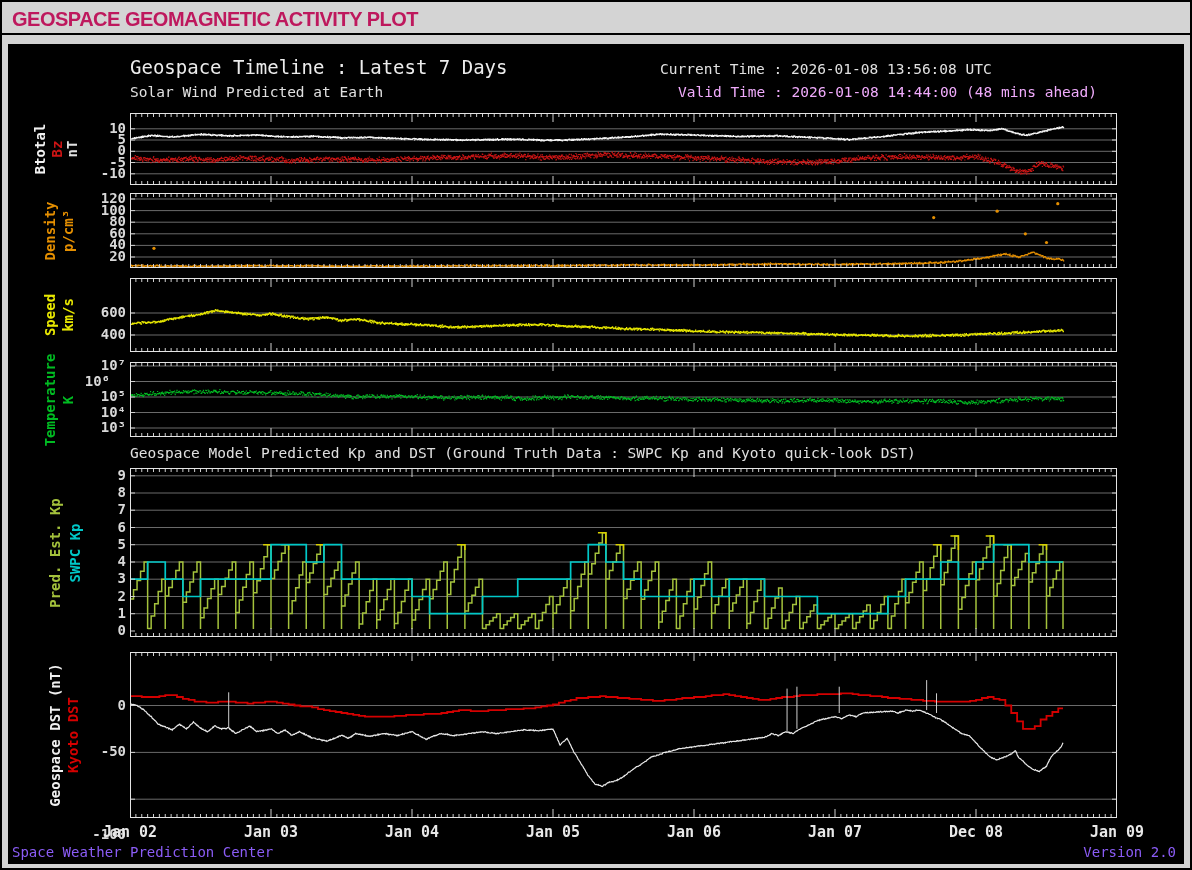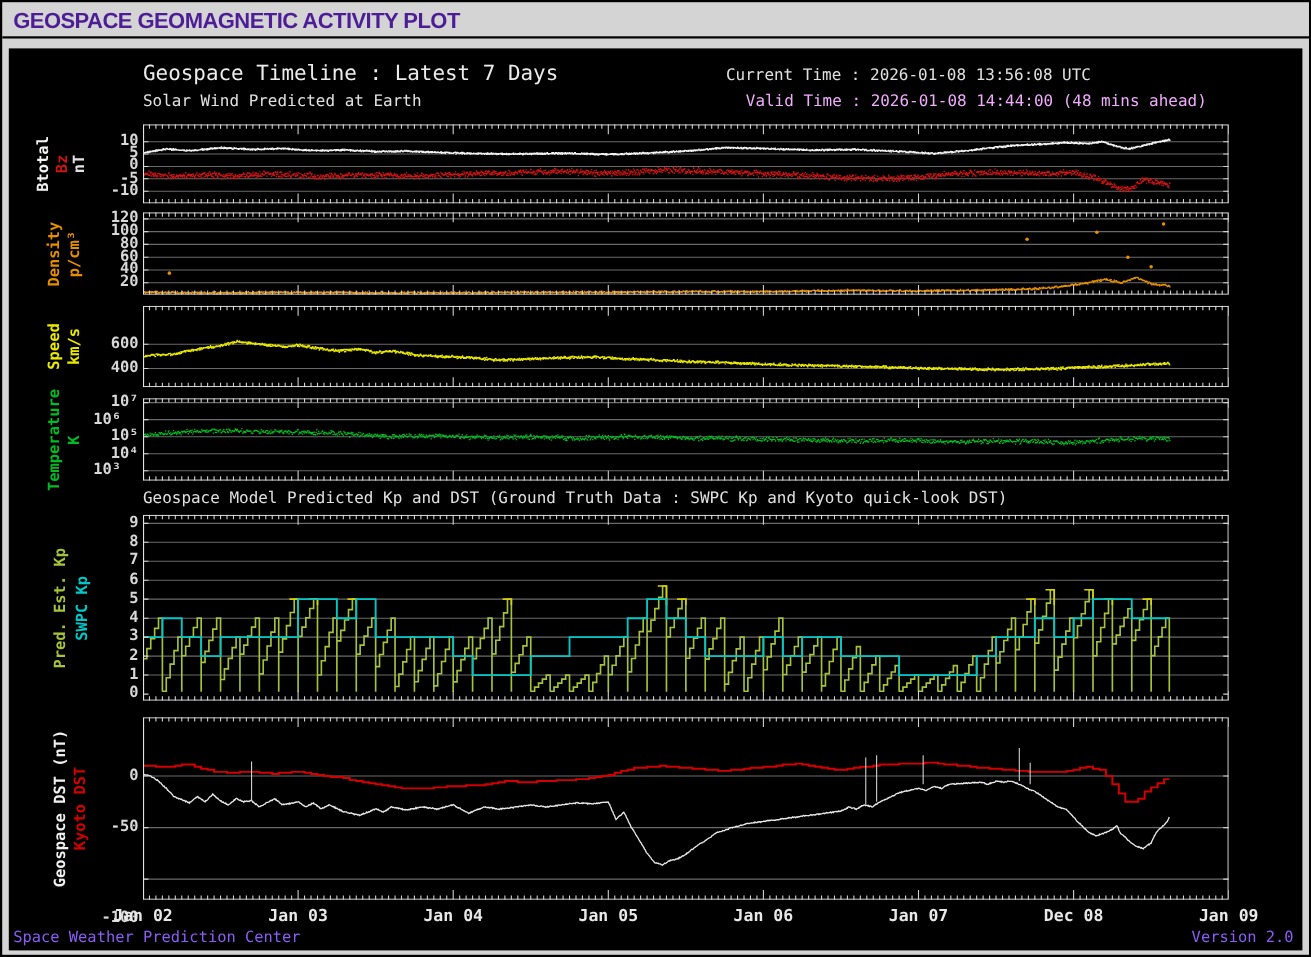--- a/index.html
+++ b/index.html
@@ -23,21 +23,21 @@
   .axlab{position:absolute;white-space:nowrap;font-size:14px;font-weight:bold;
          transform:translate(-50%,-50%) rotate(-90deg);}
   .xlab{position:absolute;top:779px;transform:translateX(-50%);font-size:15px;
         font-weight:bold;color:#e8e8e8;}
   svg.panel{position:absolute;left:122px;}
 </style>
 </head>
 <body>
 
 <div class="page">
-  <div class="header-title" style="color: #4c1d95;">GEOSPACE GEOMAGNETIC ACTIVITY PLOT</div>
+  <div class="header-title" style="color: #be185d;">GEOSPACE GEOMAGNETIC ACTIVITY PLOT</div>
   <div class="header-rule"></div>
 
   <div class="plot" id="plot">
     <div class="t-main">Geospace Timeline : Latest 7 Days</div>
     <div class="t-cur">Current Time : 2026-01-08 13:56:08 UTC</div>
     <div class="t-sub">Solar Wind Predicted at Earth</div>
     <div class="t-val">Valid Time : 2026-01-08 14:44:00 (48 mins ahead)</div>
     <div class="t-sec2">Geospace Model Predicted Kp and DST (Ground Truth Data : SWPC Kp and Kyoto quick-look DST)</div>
     <div class="footer-l">Space Weather Prediction Center</div>
     <div class="footer-r">Version 2.0</div>
@@ -93,21 +93,21 @@
         <rect x="0" y="0" width="987" height="75" fill="#000"></rect>
         <path d="M0,4H987M0,19.5H987M0,35H987M0,50.5H987M0,66H987" stroke="#6a6a6a" stroke-width="1" fill="none"></path>
         <path d="M0,33.3h1.2M0.59,32.9h1.2M1.18,33.3h1.2M1.76,32.7h1.2M2.35,33.9h1.2M2.94,34.3h1.2M3.52,32.6h1.2M4.11,33h1.2M4.7,34.3h1.2M5.29,34.3h1.2M5.88,31.7h1.2M6.46,33.8h1.2M7.05,32.6h1.2M7.64,32.7h1.2M8.22,32.5h1.2M8.81,34.1h1.2M9.4,33.2h1.2M9.99,33.4h1.2M10.57,31.4h1.2M11.16,33.3h1.2M11.75,34h1.2M12.34,32.9h1.2M12.92,34.6h1.2M13.51,33.4h1.2M14.1,31.3h1.2M14.69,31.5h1.2M15.27,32.7h1.2M15.86,31.5h1.2M16.45,31.4h1.2M17.04,32.7h1.2M17.62,32.5h1.2M18.21,33.3h1.2M18.8,32.7h1.2M19.39,32.1h1.2M19.98,29.7h1.2M20.56,32.8h1.2M21.15,32.8h1.2M21.74,32.4h1.2M22.33,30.7h1.2M22.91,29.7h1.2M23.5,31.9h1.2M24.09,33.3h1.2M24.68,31.5h1.2M25.26,33.1h1.2M25.85,32.8h1.2M26.44,31.9h1.2M27.03,29.5h1.2M27.61,31.6h1.2M28.2,32h1.2M28.79,30.8h1.2M29.38,31.5h1.2M29.96,32.8h1.2M30.55,30.7h1.2M31.14,31.7h1.2M31.73,30.2h1.2M32.31,31.4h1.2M32.9,32.1h1.2M33.49,31.1h1.2M34.08,33.4h1.2M34.66,30.1h1.2M35.25,31.6h1.2M35.84,30.2h1.2M36.43,30.5h1.2M37.01,30h1.2M37.6,30.5h1.2M38.19,31.3h1.2M38.78,30.7h1.2M39.36,28.4h1.2M39.95,30.1h1.2M40.54,32.3h1.2M41.13,29.9h1.2M41.71,30.9h1.2M42.3,29.9h1.2M42.89,29.5h1.2M43.48,31h1.2M44.06,29.1h1.2M44.65,32.7h1.2M45.24,30.9h1.2M45.83,30.2h1.2M46.41,28.4h1.2M47,30.3h1.2M47.59,30.7h1.2M48.18,29.7h1.2M48.76,29.4h1.2M49.35,30.6h1.2M49.94,31.1h1.2M50.52,30.3h1.2M51.11,30.4h1.2M51.7,31.1h1.2M52.29,30.8h1.2M52.87,28.7h1.2M53.46,30h1.2M54.05,29.9h1.2M54.64,29.2h1.2M55.22,29.2h1.2M55.81,30.6h1.2M56.4,29.6h1.2M56.99,30.8h1.2M57.57,28.9h1.2M58.16,30.9h1.2M58.75,30.5h1.2M59.34,29.4h1.2M59.92,29.4h1.2M60.51,29.9h1.2M61.1,29.3h1.2M61.69,28.9h1.2M62.27,28.2h1.2M62.86,28.5h1.2M63.45,31.8h1.2M64.04,27.9h1.2M64.62,28.7h1.2M65.21,31.1h1.2M65.8,28.9h1.2M66.39,31.1h1.2M66.97,29.3h1.2M67.56,29.5h1.2M68.15,30.5h1.2M68.74,29h1.2M69.32,28.9h1.2M69.91,28.8h1.2M70.5,31.4h1.2M71.09,31.1h1.2M71.67,29.9h1.2M72.26,29.8h1.2M72.85,28.4h1.2M73.44,30.3h1.2M74.02,30.8h1.2M74.61,31.3h1.2M75.2,28.3h1.2M75.79,28.7h1.2M76.37,30.5h1.2M76.96,31.2h1.2M77.55,28.2h1.2M78.14,29.6h1.2M78.72,29h1.2M79.31,30.8h1.2M79.9,30.9h1.2M80.49,29.6h1.2M81.07,29.6h1.2M81.66,30.4h1.2M82.25,30.3h1.2M82.84,29.2h1.2M83.42,28h1.2M84.01,28.7h1.2M84.6,29.6h1.2M85.19,28.4h1.2M85.77,29.7h1.2M86.36,30.3h1.2M86.95,31h1.2M87.54,30.2h1.2M88.12,29.8h1.2M88.71,29.7h1.2M89.3,27.7h1.2M89.89,31.7h1.2M90.47,31.5h1.2M91.06,29.9h1.2M91.65,31h1.2M92.24,30.5h1.2M92.82,31.3h1.2M93.41,29.7h1.2M94,28.9h1.2M94.59,29.9h1.2M95.17,30.1h1.2M95.76,29.8h1.2M96.35,29.8h1.2M96.94,30.2h1.2M97.52,29.9h1.2M98.11,31.5h1.2M98.7,32.2h1.2M99.29,31.7h1.2M99.87,30h1.2M100.46,29.9h1.2M101.05,29.3h1.2M101.64,29.5h1.2M102.22,29.2h1.2M102.81,29.4h1.2M103.4,29.7h1.2M103.99,30.2h1.2M104.57,30.6h1.2M105.16,32.2h1.2M105.75,30.9h1.2M106.34,31.7h1.2M106.92,28.7h1.2M107.51,30.6h1.2M108.1,30.4h1.2M108.69,29.6h1.2M109.27,31h1.2M109.86,30.8h1.2M110.45,31.1h1.2M111.04,29.9h1.2M111.62,29.5h1.2M112.21,32h1.2M112.8,29.4h1.2M113.39,32.1h1.2M113.97,30.9h1.2M114.56,30.4h1.2M115.15,32.1h1.2M115.74,29h1.2M116.32,31.7h1.2M116.91,30.7h1.2M117.5,31.5h1.2M118.09,30.6h1.2M118.67,30.5h1.2M119.26,28.8h1.2M119.85,28.8h1.2M120.44,29.9h1.2M121.02,29.9h1.2M121.61,30h1.2M122.2,30.5h1.2M122.79,30.1h1.2M123.37,31.2h1.2M123.96,29.6h1.2M124.55,30.5h1.2M125.14,29.8h1.2M125.72,29h1.2M126.31,31.5h1.2M126.9,30.9h1.2M127.49,32.1h1.2M128.07,30.4h1.2M128.66,29.8h1.2M129.25,29.7h1.2M129.84,30.6h1.2M130.42,31.6h1.2M131.01,30.4h1.2M131.6,29.5h1.2M132.19,32.3h1.2M132.77,30h1.2M133.36,30.7h1.2M133.95,30.9h1.2M134.54,31.1h1.2M135.12,32.9h1.2M135.71,31.5h1.2M136.3,31.4h1.2M136.89,31.5h1.2M137.47,31h1.2M138.06,30.3h1.2M138.65,30.2h1.2M139.24,30.4h1.2M139.82,28.9h1.2M140.41,28.5h1.2M141,32.6h1.2M141.59,30.9h1.2M142.17,31.8h1.2M142.76,31.2h1.2M143.35,31.7h1.2M143.94,30.2h1.2M144.52,32.6h1.2M145.11,30.7h1.2M145.7,30h1.2M146.29,31.8h1.2M146.87,30.5h1.2M147.46,30.9h1.2M148.05,31.5h1.2M148.64,30.6h1.2M149.22,29.5h1.2M149.81,31.6h1.2M150.4,30.1h1.2M150.99,31.4h1.2M151.57,31.2h1.2M152.16,32.3h1.2M152.75,31.3h1.2M153.34,32.3h1.2M153.92,31h1.2M154.51,33.1h1.2M155.1,30.8h1.2M155.69,33.1h1.2M156.27,33.2h1.2M156.86,31.2h1.2M157.45,28.7h1.2M158.04,32.6h1.2M158.62,31.9h1.2M159.21,30.1h1.2M159.8,32.5h1.2M160.39,31.7h1.2M160.97,31.8h1.2M161.56,31.8h1.2M162.15,30.1h1.2M162.74,29.8h1.2M163.32,32.4h1.2M163.91,31.2h1.2M164.5,32.6h1.2M165.09,31h1.2M165.67,31.2h1.2M166.26,32h1.2M166.85,32.6h1.2M167.44,32.5h1.2M168.02,32.5h1.2M168.61,31.2h1.2M169.2,31.5h1.2M169.79,32.1h1.2M170.37,29.6h1.2M170.96,31h1.2M171.55,30h1.2M172.14,33.1h1.2M172.72,30.4h1.2M173.31,31.5h1.2M173.9,32.9h1.2M174.49,33.4h1.2M175.07,32.5h1.2M175.66,32.6h1.2M176.25,34.2h1.2M176.84,31.7h1.2M177.42,30.6h1.2M178.01,33.1h1.2M178.6,30.9h1.2M179.19,30.4h1.2M179.77,32h1.2M180.36,32.6h1.2M180.95,32.8h1.2M181.54,34.3h1.2M182.12,30.5h1.2M182.71,31.5h1.2M183.3,31.5h1.2M183.89,32.9h1.2M184.47,33.1h1.2M185.06,31.5h1.2M185.65,32.3h1.2M186.24,31.6h1.2M186.82,31.9h1.2M187.41,35.5h1.2M188,31.7h1.2M188.59,32.4h1.2M189.17,31.2h1.2M189.76,33h1.2M190.35,31.6h1.2M190.94,33.8h1.2M191.52,33.3h1.2M192.11,33h1.2M192.7,33.1h1.2M193.29,32.7h1.2M193.87,32.4h1.2M194.46,33.5h1.2M195.05,33.1h1.2M195.64,31.2h1.2M196.22,35h1.2M196.81,34h1.2M197.4,31.6h1.2M197.99,33.5h1.2M198.57,33.5h1.2M199.16,32.7h1.2M199.75,32.2h1.2M200.34,34.5h1.2M200.92,35h1.2M201.51,33.7h1.2M202.1,33.7h1.2M202.69,33.7h1.2M203.27,32.9h1.2M203.86,34.4h1.2M204.45,34h1.2M205.04,32.3h1.2M205.62,33.9h1.2M206.21,33.9h1.2M206.8,33h1.2M207.39,34.4h1.2M207.97,35.5h1.2M208.56,33.4h1.2M209.15,34.5h1.2M209.74,34.2h1.2M210.32,32.8h1.2M210.91,32.9h1.2M211.5,34.2h1.2M212.09,33.9h1.2M212.67,32.9h1.2M213.26,34.3h1.2M213.85,34.8h1.2M214.44,33.9h1.2M215.02,36.4h1.2M215.61,33.6h1.2M216.2,35.1h1.2M216.79,33.2h1.2M217.37,34.4h1.2M217.96,33.2h1.2M218.55,35.3h1.2M219.14,33.4h1.2M219.72,34.8h1.2M220.31,33.7h1.2M220.9,34.7h1.2M221.49,36.7h1.2M222.07,36.5h1.2M222.66,36.9h1.2M223.25,34.5h1.2M223.84,35.3h1.2M224.42,35.4h1.2M225.01,35.9h1.2M225.6,36.4h1.2M226.19,33.6h1.2M226.77,33.2h1.2M227.36,36.4h1.2M227.95,33.2h1.2M228.54,35.1h1.2M229.12,34h1.2M229.71,35.2h1.2M230.3,34.5h1.2M230.89,34.9h1.2M231.47,35.1h1.2M232.06,36.6h1.2M232.65,33.7h1.2M233.24,35.2h1.2M233.82,34.3h1.2M234.41,36.1h1.2M235,34.3h1.2M235.59,33.1h1.2M236.17,35.5h1.2M236.76,32.9h1.2M237.35,34h1.2M237.94,34.5h1.2M238.52,34.7h1.2M239.11,32.9h1.2M239.7,35.4h1.2M240.29,34.9h1.2M240.87,34.4h1.2M241.46,32.5h1.2M242.05,33.4h1.2M242.64,33.6h1.2M243.22,33.4h1.2M243.81,35h1.2M244.4,34.9h1.2M244.99,36.1h1.2M245.57,36h1.2M246.16,35.9h1.2M246.75,33.2h1.2M247.34,35.4h1.2M247.92,34.7h1.2M248.51,34.6h1.2M249.1,36.1h1.2M249.69,35.3h1.2M250.27,33.3h1.2M250.86,32.8h1.2M251.45,33.8h1.2M252.04,35.1h1.2M252.62,33h1.2M253.21,34.2h1.2M253.8,35h1.2M254.39,33.4h1.2M254.97,34.8h1.2M255.56,35.8h1.2M256.15,35.7h1.2M256.74,33.4h1.2M257.32,34.6h1.2M257.91,35.9h1.2M258.5,34.5h1.2M259.09,34.7h1.2M259.67,33.5h1.2M260.26,33.9h1.2M260.85,34.1h1.2M261.44,36.9h1.2M262.02,34.1h1.2M262.61,34h1.2M263.2,33.6h1.2M263.79,33.9h1.2M264.37,35.7h1.2M264.96,34.8h1.2M265.55,32.8h1.2M266.14,34.7h1.2M266.72,33.3h1.2M267.31,33.8h1.2M267.9,33.3h1.2M268.49,34.5h1.2M269.07,32.6h1.2M269.66,33.7h1.2M270.25,36.1h1.2M270.84,33.3h1.2M271.42,33.5h1.2M272.01,33.7h1.2M272.6,34.6h1.2M273.19,34h1.2M273.77,35.1h1.2M274.36,34.4h1.2M274.95,33.9h1.2M275.54,35.4h1.2M276.12,35.9h1.2M276.71,35.3h1.2M277.3,35h1.2M277.89,33.8h1.2M278.47,34.2h1.2M279.06,34.2h1.2M279.65,35.6h1.2M280.24,34.9h1.2M280.82,33.9h1.2M281.41,33.8h1.2M282,35.7h1.2M282.59,35.1h1.2M283.17,35.6h1.2M283.76,34.3h1.2M284.35,34.1h1.2M284.94,33.7h1.2M285.52,34.6h1.2M286.11,34.4h1.2M286.7,32.7h1.2M287.29,36.2h1.2M287.87,36.7h1.2M288.46,35.5h1.2M289.05,35.1h1.2M289.64,33.2h1.2M290.22,35.6h1.2M290.81,36h1.2M291.4,36.5h1.2M291.99,35.7h1.2M292.57,34.6h1.2M293.16,35.5h1.2M293.75,33.4h1.2M294.34,35.8h1.2M294.92,35.6h1.2M295.51,35h1.2M296.1,37.6h1.2M296.69,35.2h1.2M297.27,37h1.2M297.86,34.4h1.2M298.45,34.4h1.2M299.04,36h1.2M299.63,34.8h1.2M300.21,35.6h1.2M300.8,36.2h1.2M301.39,34.7h1.2M301.98,36.2h1.2M302.56,35.3h1.2M303.15,33.7h1.2M303.74,35.1h1.2M304.33,35.3h1.2M304.91,34.5h1.2M305.5,34.4h1.2M306.09,35.2h1.2M306.68,35.5h1.2M307.26,36.7h1.2M307.85,35.4h1.2M308.44,35.4h1.2M309.03,36.1h1.2M309.61,34.6h1.2M310.2,33.7h1.2M310.79,36.5h1.2M311.38,34.2h1.2M311.96,35.2h1.2M312.55,36.6h1.2M313.14,38.1h1.2M313.73,36h1.2M314.31,36.8h1.2M314.9,35.6h1.2M315.49,34.9h1.2M316.08,35.5h1.2M316.66,36.4h1.2M317.25,36.1h1.2M317.84,36.2h1.2M318.43,34.2h1.2M319.01,36h1.2M319.6,37h1.2M320.19,37h1.2M320.78,36.5h1.2M321.36,34.9h1.2M321.95,34.6h1.2M322.54,35.5h1.2M323.13,35.6h1.2M323.71,34h1.2M324.3,37.8h1.2M324.89,36.1h1.2M325.48,36.3h1.2M326.06,37.1h1.2M326.65,34.9h1.2M327.24,36.3h1.2M327.83,35.6h1.2M328.41,34.5h1.2M329,36.2h1.2M329.59,35.9h1.2M330.18,33.6h1.2M330.76,36.3h1.2M331.35,34h1.2M331.94,36.9h1.2M332.53,35.8h1.2M333.11,35.9h1.2M333.7,34.4h1.2M334.29,35.5h1.2M334.88,35.2h1.2M335.46,36h1.2M336.05,37.2h1.2M336.64,33.4h1.2M337.23,34.3h1.2M337.81,36.4h1.2M338.4,33.6h1.2M338.99,37.6h1.2M339.58,35.1h1.2M340.16,34.7h1.2M340.75,34.4h1.2M341.34,36.1h1.2M341.93,36h1.2M342.51,35h1.2M343.1,34.1h1.2M343.69,35.2h1.2M344.28,35.7h1.2M344.86,36.7h1.2M345.45,34.6h1.2M346.04,35.7h1.2M346.63,35.3h1.2M347.21,33.6h1.2M347.8,36.1h1.2M348.39,33.6h1.2M348.98,35.4h1.2M349.56,36.9h1.2M350.15,35h1.2M350.74,37.4h1.2M351.33,33.9h1.2M351.91,33h1.2M352.5,34.3h1.2M353.09,37.2h1.2M353.68,36.5h1.2M354.26,36.5h1.2M354.85,34.1h1.2M355.44,35.7h1.2M356.03,36.8h1.2M356.61,35.3h1.2M357.2,34.5h1.2M357.79,34.2h1.2M358.38,35.3h1.2M358.96,35.9h1.2M359.55,34.9h1.2M360.14,34.9h1.2M360.73,36h1.2M361.31,36.2h1.2M361.9,34.9h1.2M362.49,36h1.2M363.08,34.8h1.2M363.66,34.3h1.2M364.25,36.9h1.2M364.84,34.2h1.2M365.43,34.9h1.2M366.01,36.2h1.2M366.6,34.6h1.2M367.19,36.1h1.2M367.78,35.7h1.2M368.36,36.1h1.2M368.95,37.1h1.2M369.54,35.6h1.2M370.13,35.7h1.2M370.71,38.1h1.2M371.3,34.3h1.2M371.89,36.1h1.2M372.48,35.7h1.2M373.06,34.9h1.2M373.65,35.1h1.2M374.24,36.6h1.2M374.83,34.1h1.2M375.41,34.6h1.2M376,36.1h1.2M376.59,33.4h1.2M377.18,35.8h1.2M377.76,35.3h1.2M378.35,36.3h1.2M378.94,35.8h1.2M379.53,35.5h1.2M380.11,34.2h1.2M380.7,36.1h1.2M381.29,34.4h1.2M381.88,37.6h1.2M382.46,37h1.2M383.05,36.4h1.2M383.64,38.3h1.2M384.23,37.1h1.2M384.81,38.6h1.2M385.4,35.5h1.2M385.99,36.4h1.2M386.58,35.6h1.2M387.16,35.6h1.2M387.75,34.7h1.2M388.34,35.1h1.2M388.93,35.8h1.2M389.51,37h1.2M390.1,38.1h1.2M390.69,35.9h1.2M391.28,36.7h1.2M391.86,38.1h1.2M392.45,37.4h1.2M393.04,37.4h1.2M393.63,36.9h1.2M394.21,36.3h1.2M394.8,37.1h1.2M395.39,36.8h1.2M395.98,38.4h1.2M396.56,35h1.2M397.15,36.4h1.2M397.74,37.8h1.2M398.33,37.7h1.2M398.91,36.6h1.2M399.5,37h1.2M400.09,37.4h1.2M400.68,37.8h1.2M401.26,36.7h1.2M401.85,36.4h1.2M402.44,34.1h1.2M403.03,37.2h1.2M403.61,38.1h1.2M404.2,35.6h1.2M404.79,33.9h1.2M405.38,34.7h1.2M405.96,37.9h1.2M406.55,36.7h1.2M407.14,35.3h1.2M407.73,35.1h1.2M408.31,37.7h1.2M408.9,34.7h1.2M409.49,36h1.2M410.08,36.4h1.2M410.66,35.8h1.2M411.25,36.9h1.2M411.84,34.9h1.2M412.43,35.6h1.2M413.01,35.4h1.2M413.6,34.7h1.2M414.19,33.4h1.2M414.78,35.1h1.2M415.36,35.4h1.2M415.95,36.7h1.2M416.54,35.5h1.2M417.13,33.8h1.2M417.71,36.5h1.2M418.3,35.5h1.2M418.89,37.5h1.2M419.48,34h1.2M420.06,34.8h1.2M420.65,36.7h1.2M421.24,35.7h1.2M421.83,35.3h1.2M422.41,34.1h1.2M423,36.6h1.2M423.59,38h1.2M424.18,34.8h1.2M424.76,35.2h1.2M425.35,36h1.2M425.94,35.7h1.2M426.53,34.7h1.2M427.11,35.4h1.2M427.7,37.5h1.2M428.29,36.6h1.2M428.88,35.2h1.2M429.46,36.7h1.2M430.05,35.3h1.2M430.64,34.9h1.2M431.23,37.6h1.2M431.81,35.9h1.2M432.4,35.2h1.2M432.99,34.6h1.2M433.58,34.8h1.2M434.16,33.1h1.2M434.75,34.2h1.2M435.34,35.4h1.2M435.93,36.7h1.2M436.51,35.5h1.2M437.1,32.8h1.2M437.69,33.3h1.2M438.28,35h1.2M438.86,35.7h1.2M439.45,34.6h1.2M440.04,36.4h1.2M440.63,34h1.2M441.21,33.7h1.2M441.8,34.5h1.2M442.39,34.2h1.2M442.98,34.6h1.2M443.56,34.6h1.2M444.15,35.5h1.2M444.74,35h1.2M445.33,34.8h1.2M445.91,34.7h1.2M446.5,37.4h1.2M447.09,33.6h1.2M447.68,34.7h1.2M448.26,35.2h1.2M448.85,35.8h1.2M449.44,36.4h1.2M450.03,35.4h1.2M450.61,34.9h1.2M451.2,35.2h1.2M451.79,36.9h1.2M452.38,36.8h1.2M452.96,35.6h1.2M453.55,35.1h1.2M454.14,36.7h1.2M454.73,34.2h1.2M455.31,33.8h1.2M455.9,36.6h1.2M456.49,34.7h1.2M457.08,35.4h1.2M457.66,37h1.2M458.25,36.3h1.2M458.84,35.7h1.2M459.43,34.3h1.2M460.01,34.4h1.2M460.6,34.2h1.2M461.19,35h1.2M461.78,33.9h1.2M462.36,36.1h1.2M462.95,35.8h1.2M463.54,35.1h1.2M464.13,36.1h1.2M464.71,35.5h1.2M465.3,36.6h1.2M465.89,34.3h1.2M466.48,34.3h1.2M467.06,36.4h1.2M467.65,33.6h1.2M468.24,35.8h1.2M468.83,34.9h1.2M469.41,37.2h1.2M470,33.8h1.2M470.59,36.7h1.2M471.18,35.1h1.2M471.76,37.5h1.2M472.35,34.5h1.2M472.94,35.7h1.2M473.53,37.1h1.2M474.11,36.1h1.2M474.7,35.2h1.2M475.29,35.5h1.2M475.88,34.3h1.2M476.46,35.7h1.2M477.05,37.3h1.2M477.64,35.4h1.2M478.23,34.3h1.2M478.81,36.2h1.2M479.4,35.3h1.2M479.99,34.6h1.2M480.58,34.8h1.2M481.16,34.8h1.2M481.75,35.5h1.2M482.34,35.9h1.2M482.93,34.8h1.2M483.51,35.9h1.2M484.1,35.1h1.2M484.69,36.1h1.2M485.28,36.9h1.2M485.86,35.8h1.2M486.45,35.8h1.2M487.04,36.1h1.2M487.63,35.4h1.2M488.21,36.3h1.2M488.8,37.1h1.2M489.39,37.3h1.2M489.98,35.9h1.2M490.56,34.8h1.2M491.15,34.7h1.2M491.74,36h1.2M492.33,37.6h1.2M492.91,36.4h1.2M493.5,35.4h1.2M494.09,36.8h1.2M494.68,35.9h1.2M495.26,36.4h1.2M495.85,37.7h1.2M496.44,36.9h1.2M497.03,36.9h1.2M497.61,35.9h1.2M498.2,36.8h1.2M498.79,37.4h1.2M499.38,36.6h1.2M499.96,38.1h1.2M500.55,37.9h1.2M501.14,36.4h1.2M501.73,36.6h1.2M502.31,35.5h1.2M502.9,35h1.2M503.49,35.6h1.2M504.08,36.7h1.2M504.66,38.7h1.2M505.25,35.4h1.2M505.84,34.2h1.2M506.43,37.9h1.2M507.01,37.5h1.2M507.6,36.9h1.2M508.19,38.3h1.2M508.78,36.2h1.2M509.36,35.9h1.2M509.95,37.1h1.2M510.54,37.4h1.2M511.13,36.8h1.2M511.71,35.1h1.2M512.3,37.2h1.2M512.89,36h1.2M513.48,37.4h1.2M514.06,34.6h1.2M514.65,36.4h1.2M515.24,35h1.2M515.83,35.8h1.2M516.41,34.4h1.2M517,36.5h1.2M517.59,35.5h1.2M518.18,37.1h1.2M518.76,36.7h1.2M519.35,36.9h1.2M519.94,37h1.2M520.53,35.8h1.2M521.11,35.7h1.2M521.7,37h1.2M522.29,36.1h1.2M522.88,34.5h1.2M523.46,36h1.2M524.05,37.2h1.2M524.64,36h1.2M525.23,36.6h1.2M525.81,34.4h1.2M526.4,36.9h1.2M526.99,37.9h1.2M527.58,37.3h1.2M528.16,37.2h1.2M528.75,36.1h1.2M529.34,35.8h1.2M529.93,34.7h1.2M530.51,36.7h1.2M531.1,36.6h1.2M531.69,36.9h1.2M532.28,35.3h1.2M532.86,34.9h1.2M533.45,38.8h1.2M534.04,36.4h1.2M534.63,39.2h1.2M535.21,36.4h1.2M535.8,38.7h1.2M536.39,35.9h1.2M536.98,38h1.2M537.56,38h1.2M538.15,35.6h1.2M538.74,34.3h1.2M539.33,35.5h1.2M539.91,36.3h1.2M540.5,37.8h1.2M541.09,36.8h1.2M541.68,35.1h1.2M542.26,35.5h1.2M542.85,36.7h1.2M543.44,38.3h1.2M544.03,37.9h1.2M544.61,37.8h1.2M545.2,36.8h1.2M545.79,38.5h1.2M546.38,36.2h1.2M546.96,36.2h1.2M547.55,35.7h1.2M548.14,38.6h1.2M548.73,38h1.2M549.31,36.5h1.2M549.9,36.4h1.2M550.49,36.9h1.2M551.08,37.5h1.2M551.66,37.9h1.2M552.25,36.1h1.2M552.84,35.9h1.2M553.43,35.7h1.2M554.01,37.6h1.2M554.6,35.9h1.2M555.19,36.2h1.2M555.78,37.2h1.2M556.36,37.9h1.2M556.95,36h1.2M557.54,39.1h1.2M558.13,37.6h1.2M558.71,38.3h1.2M559.3,38.3h1.2M559.89,38.3h1.2M560.48,36.5h1.2M561.06,38.5h1.2M561.65,39h1.2M562.24,36.7h1.2M562.83,38.8h1.2M563.41,36h1.2M564,37.6h1.2M564.59,38.2h1.2M565.18,36.8h1.2M565.76,37.4h1.2M566.35,35.7h1.2M566.94,39.3h1.2M567.53,38.5h1.2M568.11,36.2h1.2M568.7,35.4h1.2M569.29,37.1h1.2M569.88,37.5h1.2M570.46,37.7h1.2M571.05,38.9h1.2M571.64,37.6h1.2M572.23,35.9h1.2M572.81,37.4h1.2M573.4,37.7h1.2M573.99,37.9h1.2M574.58,39.1h1.2M575.16,35.8h1.2M575.75,35.9h1.2M576.34,37.4h1.2M576.93,37.6h1.2M577.51,39.1h1.2M578.1,37.6h1.2M578.69,37.2h1.2M579.28,38.4h1.2M579.86,37.2h1.2M580.45,39.4h1.2M581.04,38.4h1.2M581.63,37.4h1.2M582.21,36.9h1.2M582.8,36.5h1.2M583.39,36.7h1.2M583.98,38.8h1.2M584.56,35.7h1.2M585.15,37.3h1.2M585.74,37.4h1.2M586.33,37.7h1.2M586.91,36.3h1.2M587.5,38.7h1.2M588.09,37.5h1.2M588.68,38.1h1.2M589.26,37.6h1.2M589.85,38.2h1.2M590.44,38.9h1.2M591.03,36.2h1.2M591.61,39.2h1.2M592.2,39.1h1.2M592.79,36h1.2M593.38,36.3h1.2M593.96,38.2h1.2M594.55,39.8h1.2M595.14,37.6h1.2M595.73,39.9h1.2M596.31,37h1.2M596.9,36.7h1.2M597.49,36.8h1.2M598.08,38.8h1.2M598.66,38.2h1.2M599.25,37.6h1.2M599.84,36.4h1.2M600.43,38.9h1.2M601.01,37h1.2M601.6,37h1.2M602.19,37.5h1.2M602.78,38.1h1.2M603.36,38.2h1.2M603.95,37.8h1.2M604.54,36.7h1.2M605.13,38.1h1.2M605.71,38.7h1.2M606.3,37.2h1.2M606.89,39.3h1.2M607.48,38.1h1.2M608.06,39.6h1.2M608.65,36.8h1.2M609.24,38.6h1.2M609.83,37h1.2M610.41,37.4h1.2M611,39.3h1.2M611.59,40h1.2M612.18,38.3h1.2M612.76,39.5h1.2M613.35,37.8h1.2M613.94,38.6h1.2M614.53,40h1.2M615.11,40h1.2M615.7,37.4h1.2M616.29,38.9h1.2M616.88,37.1h1.2M617.46,38.7h1.2M618.05,37.1h1.2M618.64,37.8h1.2M619.23,38.7h1.2M619.81,36.2h1.2M620.4,38.9h1.2M620.99,37.5h1.2M621.58,39.7h1.2M622.16,37.1h1.2M622.75,38.3h1.2M623.34,39.6h1.2M623.93,38.4h1.2M624.51,38.6h1.2M625.1,38.9h1.2M625.69,39.9h1.2M626.28,37.7h1.2M626.86,36.4h1.2M627.45,39h1.2M628.04,39.4h1.2M628.63,37.2h1.2M629.21,38.1h1.2M629.8,38.6h1.2M630.39,39.7h1.2M630.98,37.9h1.2M631.56,40.6h1.2M632.15,39.5h1.2M632.74,38.4h1.2M633.33,39.8h1.2M633.91,38.6h1.2M634.5,37.8h1.2M635.09,38.9h1.2M635.68,39.6h1.2M636.26,37.6h1.2M636.85,37.4h1.2M637.44,38.3h1.2M638.03,39.3h1.2M638.61,38.8h1.2M639.2,40.6h1.2M639.79,40.4h1.2M640.38,37h1.2M640.96,39.6h1.2M641.55,38.7h1.2M642.14,36.6h1.2M642.73,38.5h1.2M643.31,37.7h1.2M643.9,39.9h1.2M644.49,37.8h1.2M645.08,38.2h1.2M645.66,38h1.2M646.25,39.7h1.2M646.84,40.1h1.2M647.43,37h1.2M648.01,40.6h1.2M648.6,38.7h1.2M649.19,39.1h1.2M649.78,39.3h1.2M650.36,38.4h1.2M650.95,37.6h1.2M651.54,41.1h1.2M652.13,39.7h1.2M652.71,37.7h1.2M653.3,37.2h1.2M653.89,41h1.2M654.48,40h1.2M655.06,37.2h1.2M655.65,39.2h1.2M656.24,39.6h1.2M656.83,38.6h1.2M657.41,39.3h1.2M658,38.9h1.2M658.59,40.1h1.2M659.18,39.7h1.2M659.76,37.5h1.2M660.35,37.2h1.2M660.94,37.6h1.2M661.53,39.2h1.2M662.11,38.9h1.2M662.7,37.1h1.2M663.29,40.3h1.2M663.88,36.7h1.2M664.46,39.1h1.2M665.05,39.7h1.2M665.64,40.1h1.2M666.23,37.6h1.2M666.81,37.4h1.2M667.4,39.3h1.2M667.99,37.9h1.2M668.58,39.7h1.2M669.16,38.8h1.2M669.75,38.6h1.2M670.34,38.8h1.2M670.93,38.7h1.2M671.51,38.1h1.2M672.1,38.6h1.2M672.69,40.4h1.2M673.28,36.4h1.2M673.86,38.6h1.2M674.45,39.1h1.2M675.04,39.6h1.2M675.63,38.8h1.2M676.21,39.1h1.2M676.8,37.3h1.2M677.39,37.5h1.2M677.98,38.6h1.2M678.56,37.9h1.2M679.15,36.5h1.2M679.74,36h1.2M680.33,38.2h1.2M680.91,38.8h1.2M681.5,37.4h1.2M682.09,38.4h1.2M682.68,37.6h1.2M683.26,39.6h1.2M683.85,37.3h1.2M684.44,38.8h1.2M685.03,39.7h1.2M685.61,39.1h1.2M686.2,40.2h1.2M686.79,38.4h1.2M687.38,36.4h1.2M687.96,39.4h1.2M688.55,38.4h1.2M689.14,39.1h1.2M689.73,38h1.2M690.31,37.7h1.2M690.9,39.2h1.2M691.49,36.8h1.2M692.08,39.3h1.2M692.66,37.1h1.2M693.25,38.7h1.2M693.84,38.4h1.2M694.43,38.7h1.2M695.01,39.1h1.2M695.6,39h1.2M696.19,38.1h1.2M696.78,39.4h1.2M697.36,36.5h1.2M697.95,38.4h1.2M698.54,40.1h1.2M699.13,37.3h1.2M699.71,38.7h1.2M700.3,39h1.2M700.89,38.2h1.2M701.48,39.1h1.2M702.06,38.2h1.2M702.65,39.8h1.2M703.24,36.9h1.2M703.83,37.8h1.2M704.41,36.7h1.2M705,37.1h1.2M705.59,38.9h1.2M706.18,38.4h1.2M706.76,36.7h1.2M707.35,39.8h1.2M707.94,38.1h1.2M708.53,40.4h1.2M709.11,38.4h1.2M709.7,38.1h1.2M710.29,39.6h1.2M710.88,39.8h1.2M711.46,37.4h1.2M712.05,38.2h1.2M712.64,40.1h1.2M713.23,38.8h1.2M713.81,38.6h1.2M714.4,40h1.2M714.99,37.9h1.2M715.58,40.9h1.2M716.16,40.7h1.2M716.75,37.8h1.2M717.34,40.5h1.2M717.93,39.3h1.2M718.51,37.8h1.2M719.1,40.5h1.2M719.69,38.1h1.2M720.28,40h1.2M720.86,39.3h1.2M721.45,39.4h1.2M722.04,38.3h1.2M722.63,39.7h1.2M723.21,39.9h1.2M723.8,39.3h1.2M724.39,37.8h1.2M724.98,39.2h1.2M725.56,40.3h1.2M726.15,40h1.2M726.74,39.2h1.2M727.33,40.3h1.2M727.91,39.2h1.2M728.5,41.6h1.2M729.09,39.2h1.2M729.68,39.1h1.2M730.26,38.8h1.2M730.85,40.3h1.2M731.44,40.6h1.2M732.03,39.1h1.2M732.61,39.7h1.2M733.2,39.5h1.2M733.79,38.6h1.2M734.38,39.5h1.2M734.96,39.3h1.2M735.55,40.3h1.2M736.14,39h1.2M736.73,39.5h1.2M737.31,38.5h1.2M737.9,38.6h1.2M738.49,39.9h1.2M739.08,39.5h1.2M739.66,40.2h1.2M740.25,39.5h1.2M740.84,39.6h1.2M741.43,41.1h1.2M742.01,40.7h1.2M742.6,38.4h1.2M743.19,39.9h1.2M743.78,38.2h1.2M744.36,39.8h1.2M744.95,39.9h1.2M745.54,39.6h1.2M746.13,39.1h1.2M746.71,40.6h1.2M747.3,41.7h1.2M747.89,40.7h1.2M748.48,39.7h1.2M749.06,38.9h1.2M749.65,40.9h1.2M750.24,39.6h1.2M750.83,38.2h1.2M751.41,40.1h1.2M752,39.9h1.2M752.59,39.9h1.2M753.18,38.2h1.2M753.76,38.4h1.2M754.35,37.2h1.2M754.94,38.6h1.2M755.53,39.8h1.2M756.11,39.3h1.2M756.7,39.5h1.2M757.29,39.2h1.2M757.88,38.8h1.2M758.46,39.9h1.2M759.05,37.3h1.2M759.64,39.3h1.2M760.23,39.3h1.2M760.81,38.7h1.2M761.4,41.4h1.2M761.99,38.9h1.2M762.58,40.1h1.2M763.16,40.5h1.2M763.75,37.8h1.2M764.34,38.6h1.2M764.93,37.6h1.2M765.51,37.4h1.2M766.1,38.4h1.2M766.69,41.2h1.2M767.28,39.2h1.2M767.86,41.2h1.2M768.45,39.1h1.2M769.04,40.2h1.2M769.63,38h1.2M770.21,38.5h1.2M770.8,39.5h1.2M771.39,39.9h1.2M771.98,40.2h1.2M772.56,36.8h1.2M773.15,38.5h1.2M773.74,39.7h1.2M774.33,39.6h1.2M774.91,39h1.2M775.5,38.7h1.2M776.09,39.2h1.2M776.68,38.7h1.2M777.26,37.2h1.2M777.85,40.5h1.2M778.44,41h1.2M779.03,39.5h1.2M779.61,38h1.2M780.2,38.7h1.2M780.79,41h1.2M781.38,40.7h1.2M781.96,38.6h1.2M782.55,38.7h1.2M783.14,39.9h1.2M783.73,38.4h1.2M784.31,39.4h1.2M784.9,38.1h1.2M785.49,39.3h1.2M786.08,38.8h1.2M786.66,39.6h1.2M787.25,37.6h1.2M787.84,38.2h1.2M788.43,38.8h1.2M789.01,39.5h1.2M789.6,39.8h1.2M790.19,40h1.2M790.78,39.3h1.2M791.36,39.3h1.2M791.95,39.4h1.2M792.54,41.7h1.2M793.13,39.6h1.2M793.71,37.4h1.2M794.3,38.2h1.2M794.89,39.2h1.2M795.48,38.6h1.2M796.06,37.3h1.2M796.65,41.7h1.2M797.24,41.2h1.2M797.82,39.6h1.2M798.41,38.5h1.2M799,37.7h1.2M799.59,37.5h1.2M800.17,39.5h1.2M800.76,39.3h1.2M801.35,38.2h1.2M801.94,37.4h1.2M802.52,39.6h1.2M803.11,38.6h1.2M803.7,40.3h1.2M804.29,39.6h1.2M804.87,40.7h1.2M805.46,39.2h1.2M806.05,39.8h1.2M806.64,38.3h1.2M807.22,38.5h1.2M807.81,37.6h1.2M808.4,40.1h1.2M808.99,39.4h1.2M809.57,37.6h1.2M810.16,37.8h1.2M810.75,40.5h1.2M811.34,38.2h1.2M811.92,40.5h1.2M812.51,39.6h1.2M813.1,37.4h1.2M813.69,38.5h1.2M814.27,40.7h1.2M814.86,40.1h1.2M815.45,39.4h1.2M816.04,39.4h1.2M816.62,40.7h1.2M817.21,40.5h1.2M817.8,38.3h1.2M818.39,41.3h1.2M818.97,39h1.2M819.56,37.9h1.2M820.15,40.4h1.2M820.74,39.2h1.2M821.32,40.2h1.2M821.91,41.1h1.2M822.5,37.5h1.2M823.09,39.6h1.2M823.67,40.1h1.2M824.26,38.6h1.2M824.85,39.7h1.2M825.44,41h1.2M826.02,41.8h1.2M826.61,42.1h1.2M827.2,38.9h1.2M827.79,41.6h1.2M828.37,38.8h1.2M828.96,39.2h1.2M829.55,39.2h1.2M830.14,38.5h1.2M830.72,39.7h1.2M831.31,39.7h1.2M831.9,40.4h1.2M832.49,41.1h1.2M833.07,41.2h1.2M833.66,40h1.2M834.25,41.7h1.2M834.84,39.8h1.2M835.42,40.7h1.2M836.01,41.1h1.2M836.6,42.3h1.2M837.19,41.1h1.2M837.77,41.1h1.2M838.36,39.6h1.2M838.95,40.5h1.2M839.54,41.8h1.2M840.12,40.9h1.2M840.71,38.8h1.2M841.3,39.7h1.2M841.89,41.3h1.2M842.47,39.1h1.2M843.06,40.4h1.2M843.65,40.9h1.2M844.24,40.5h1.2M844.82,42h1.2M845.41,40.1h1.2M846,40.9h1.2M846.59,38.2h1.2M847.17,42.5h1.2M847.76,41.1h1.2M848.35,39h1.2M848.94,39.1h1.2M849.52,40.6h1.2M850.11,40.2h1.2M850.7,38.7h1.2M851.29,40.9h1.2M851.87,39.6h1.2M852.46,39.4h1.2M853.05,38.9h1.2M853.64,41.6h1.2M854.22,40h1.2M854.81,39.8h1.2M855.4,41h1.2M855.99,41h1.2M856.57,39.8h1.2M857.16,38.6h1.2M857.75,39.1h1.2M858.34,38.8h1.2M858.92,39.4h1.2M859.51,39.3h1.2M860.1,40.7h1.2M860.69,38.4h1.2M861.27,39.4h1.2M861.86,38.9h1.2M862.45,38.3h1.2M863.04,38.1h1.2M863.62,39.2h1.2M864.21,38.8h1.2M864.8,40h1.2M865.39,38.6h1.2M865.97,37.5h1.2M866.56,40.6h1.2M867.15,40.8h1.2M867.74,37.2h1.2M868.32,36.6h1.2M868.91,36.4h1.2M869.5,40.7h1.2M870.09,40.8h1.2M870.67,39.1h1.2M871.26,39.6h1.2M871.85,38.3h1.2M872.44,40.4h1.2M873.02,38.8h1.2M873.61,38.8h1.2M874.2,38.7h1.2M874.79,37.6h1.2M875.37,37.2h1.2M875.96,37.7h1.2M876.55,37.3h1.2M877.14,38h1.2M877.72,39.9h1.2M878.31,38.1h1.2M878.9,38.3h1.2M879.49,36.6h1.2M880.07,36.7h1.2M880.66,38.2h1.2M881.25,37.3h1.2M881.84,37.9h1.2M882.42,39h1.2M883.01,38h1.2M883.6,38h1.2M884.19,36.9h1.2M884.77,38.8h1.2M885.36,37.7h1.2M885.95,37.3h1.2M886.54,39.7h1.2M887.12,38.9h1.2M887.71,36.2h1.2M888.3,34.9h1.2M888.89,37.5h1.2M889.47,36.3h1.2M890.06,37.7h1.2M890.65,38.1h1.2M891.24,38.1h1.2M891.82,37.7h1.2M892.41,37.9h1.2M893,37.4h1.2M893.59,37.7h1.2M894.17,37.5h1.2M894.76,36.5h1.2M895.35,35.4h1.2M895.94,38.2h1.2M896.52,37.3h1.2M897.11,37.2h1.2M897.7,39.3h1.2M898.29,37.2h1.2M898.87,37.5h1.2M899.46,37.5h1.2M900.05,35.2h1.2M900.64,35.5h1.2M901.22,38.7h1.2M901.81,36.6h1.2M902.4,36.1h1.2M902.99,36.5h1.2M903.57,37.2h1.2M904.16,36.7h1.2M904.75,36.4h1.2M905.34,34.8h1.2M905.92,37h1.2M906.51,36.2h1.2M907.1,36.2h1.2M907.69,37.6h1.2M908.27,35.7h1.2M908.86,36h1.2M909.45,36h1.2M910.04,36.2h1.2M910.62,37h1.2M911.21,36.7h1.2M911.8,38.9h1.2M912.39,38.1h1.2M912.97,37.8h1.2M913.56,37.7h1.2M914.15,37.1h1.2M914.74,36.4h1.2M915.32,35.6h1.2M915.91,37.3h1.2M916.5,36h1.2M917.09,35h1.2M917.67,37h1.2M918.26,35.2h1.2M918.85,39h1.2M919.44,36.9h1.2M920.02,37.6h1.2M920.61,35.9h1.2M921.2,35.2h1.2M921.79,35.6h1.2M922.37,36.1h1.2M922.96,36.4h1.2M923.55,37.7h1.2M924.14,36.1h1.2M924.72,35.7h1.2M925.31,37.6h1.2M925.9,37.3h1.2M926.49,36.2h1.2M927.07,37.6h1.2M927.66,35.5h1.2M928.25,36.5h1.2M928.84,37.7h1.2M929.42,36.1h1.2M930.01,38.9h1.2M930.6,35.8h1.2M931.19,38.8h1.2M931.77,35.7h1.2M932.36,36.9h1.2M932.95,38.6h1.2" stroke="#00bb22" stroke-width="1.2" fill="none"></path>
         <path d="M0,0v9M0,75v-9M5.88,0v4M5.88,75v-4M11.75,0v4M11.75,75v-4M17.63,0v4M17.63,75v-4M23.5,0v4M23.5,75v-4M29.38,0v4M29.38,75v-4M35.25,0v4M35.25,75v-4M41.13,0v4M41.13,75v-4M47,0v4M47,75v-4M52.88,0v4M52.88,75v-4M58.75,0v4M58.75,75v-4M64.63,0v4M64.63,75v-4M70.5,0v4M70.5,75v-4M76.38,0v4M76.38,75v-4M82.25,0v4M82.25,75v-4M88.13,0v4M88.13,75v-4M94,0v4M94,75v-4M99.88,0v4M99.88,75v-4M105.75,0v4M105.75,75v-4M111.63,0v4M111.63,75v-4M117.5,0v4M117.5,75v-4M123.38,0v4M123.38,75v-4M129.25,0v4M129.25,75v-4M135.13,0v4M135.13,75v-4M141,0v9M141,75v-9M146.88,0v4M146.88,75v-4M152.75,0v4M152.75,75v-4M158.63,0v4M158.63,75v-4M164.5,0v4M164.5,75v-4M170.38,0v4M170.38,75v-4M176.25,0v4M176.25,75v-4M182.13,0v4M182.13,75v-4M188,0v4M188,75v-4M193.88,0v4M193.88,75v-4M199.75,0v4M199.75,75v-4M205.63,0v4M205.63,75v-4M211.5,0v4M211.5,75v-4M217.38,0v4M217.38,75v-4M223.25,0v4M223.25,75v-4M229.13,0v4M229.13,75v-4M235,0v4M235,75v-4M240.88,0v4M240.88,75v-4M246.75,0v4M246.75,75v-4M252.63,0v4M252.63,75v-4M258.5,0v4M258.5,75v-4M264.38,0v4M264.38,75v-4M270.25,0v4M270.25,75v-4M276.13,0v4M276.13,75v-4M282,0v9M282,75v-9M287.88,0v4M287.88,75v-4M293.75,0v4M293.75,75v-4M299.63,0v4M299.63,75v-4M305.5,0v4M305.5,75v-4M311.38,0v4M311.38,75v-4M317.25,0v4M317.25,75v-4M323.13,0v4M323.13,75v-4M329,0v4M329,75v-4M334.88,0v4M334.88,75v-4M340.75,0v4M340.75,75v-4M346.63,0v4M346.63,75v-4M352.5,0v4M352.5,75v-4M358.38,0v4M358.38,75v-4M364.25,0v4M364.25,75v-4M370.13,0v4M370.13,75v-4M376,0v4M376,75v-4M381.88,0v4M381.88,75v-4M387.75,0v4M387.75,75v-4M393.63,0v4M393.63,75v-4M399.5,0v4M399.5,75v-4M405.38,0v4M405.38,75v-4M411.25,0v4M411.25,75v-4M417.13,0v4M417.13,75v-4M423,0v9M423,75v-9M428.88,0v4M428.88,75v-4M434.75,0v4M434.75,75v-4M440.63,0v4M440.63,75v-4M446.5,0v4M446.5,75v-4M452.38,0v4M452.38,75v-4M458.25,0v4M458.25,75v-4M464.13,0v4M464.13,75v-4M470,0v4M470,75v-4M475.88,0v4M475.88,75v-4M481.75,0v4M481.75,75v-4M487.63,0v4M487.63,75v-4M493.5,0v4M493.5,75v-4M499.38,0v4M499.38,75v-4M505.25,0v4M505.25,75v-4M511.13,0v4M511.13,75v-4M517,0v4M517,75v-4M522.88,0v4M522.88,75v-4M528.75,0v4M528.75,75v-4M534.63,0v4M534.63,75v-4M540.5,0v4M540.5,75v-4M546.38,0v4M546.38,75v-4M552.25,0v4M552.25,75v-4M558.13,0v4M558.13,75v-4M564,0v9M564,75v-9M569.88,0v4M569.88,75v-4M575.75,0v4M575.75,75v-4M581.63,0v4M581.63,75v-4M587.5,0v4M587.5,75v-4M593.38,0v4M593.38,75v-4M599.25,0v4M599.25,75v-4M605.13,0v4M605.13,75v-4M611,0v4M611,75v-4M616.88,0v4M616.88,75v-4M622.75,0v4M622.75,75v-4M628.63,0v4M628.63,75v-4M634.5,0v4M634.5,75v-4M640.38,0v4M640.38,75v-4M646.25,0v4M646.25,75v-4M652.13,0v4M652.13,75v-4M658,0v4M658,75v-4M663.88,0v4M663.88,75v-4M669.75,0v4M669.75,75v-4M675.63,0v4M675.63,75v-4M681.5,0v4M681.5,75v-4M687.38,0v4M687.38,75v-4M693.25,0v4M693.25,75v-4M699.13,0v4M699.13,75v-4M705,0v9M705,75v-9M710.88,0v4M710.88,75v-4M716.75,0v4M716.75,75v-4M722.63,0v4M722.63,75v-4M728.5,0v4M728.5,75v-4M734.38,0v4M734.38,75v-4M740.25,0v4M740.25,75v-4M746.13,0v4M746.13,75v-4M752,0v4M752,75v-4M757.88,0v4M757.88,75v-4M763.75,0v4M763.75,75v-4M769.63,0v4M769.63,75v-4M775.5,0v4M775.5,75v-4M781.38,0v4M781.38,75v-4M787.25,0v4M787.25,75v-4M793.13,0v4M793.13,75v-4M799,0v4M799,75v-4M804.88,0v4M804.88,75v-4M810.75,0v4M810.75,75v-4M816.63,0v4M816.63,75v-4M822.5,0v4M822.5,75v-4M828.38,0v4M828.38,75v-4M834.25,0v4M834.25,75v-4M840.13,0v4M840.13,75v-4M846,0v9M846,75v-9M851.88,0v4M851.88,75v-4M857.75,0v4M857.75,75v-4M863.63,0v4M863.63,75v-4M869.5,0v4M869.5,75v-4M875.38,0v4M875.38,75v-4M881.25,0v4M881.25,75v-4M887.13,0v4M887.13,75v-4M893,0v4M893,75v-4M898.88,0v4M898.88,75v-4M904.75,0v4M904.75,75v-4M910.63,0v4M910.63,75v-4M916.5,0v4M916.5,75v-4M922.38,0v4M922.38,75v-4M928.25,0v4M928.25,75v-4M934.13,0v4M934.13,75v-4M940,0v4M940,75v-4M945.88,0v4M945.88,75v-4M951.75,0v4M951.75,75v-4M957.63,0v4M957.63,75v-4M963.5,0v4M963.5,75v-4M969.38,0v4M969.38,75v-4M975.25,0v4M975.25,75v-4M981.13,0v4M981.13,75v-4M987,0v9M987,75v-9M0,4h5M987,4h-5M0,19.5h5M987,19.5h-5M0,35h5M987,35h-5M0,50.5h5M987,50.5h-5M0,66h5M987,66h-5" stroke="#d0d0d0" stroke-width="1" fill="none"></path>
         <rect x="0.5" y="0.5" width="986" height="74" fill="none" stroke="#e4e4e4" stroke-width="1"></rect>
       </svg>
       <div class="ytick" style="left: 72px; top: 315px;">10⁷</div>
       <div class="ytick" style="left: 56px; top: 330.5px;">10⁶</div>
       <div class="ytick" style="left: 72px; top: 346px;">10⁵</div>
       <div class="ytick" style="left: 72px; top: 361.5px;">10⁴</div>
-      <div class="ytick" style="left: 56px; top: 377px;">10³</div>
+      <div class="ytick" style="left: 72px; top: 377px;">10³</div>
       <div class="axlab" style="left: 42px; top: 355.5px; color: rgb(0, 187, 34);">Temperature</div>
       <div class="axlab" style="left: 60px; top: 355.5px; color: rgb(0, 187, 34);">K</div>
       <svg width="987" height="169" viewBox="0 0 987 169" class="panel" style="top: 424px;">
         <rect x="0" y="0" width="987" height="169" fill="#000"></rect>
         <path d="M0,145.7H987M0,128.5H987M0,111.2H987M0,94H987M0,76.7H987M0,59.5H987M0,42.2H987M0,25H987M0,7.8H987" stroke="#6a6a6a" stroke-width="1" fill="none"></path>
         <path d="M0,130.9V130.9H3.53V121.7H7.05V112.5H10.57V103.2H14.1V94H17.63V160.9V160.4H21.15V148.1H24.67V135.8H28.2V123.5H31.73V111.2H35.25V160.9V128.1H38.78V119.5H42.3V111H45.83V102.5H49.35V94H52.88V160.9V134.2H56.4V124.1H59.92V114.1H63.45V104H66.97V94H70.5V160.9V149.7H74.03V140.1H77.55V130.5H81.07V120.8H84.6V111.2H88.13V160.9V126.6H91.65V118.5H95.18V110.3H98.7V102.1H102.22V94H105.75V160.9V144.6H109.28V132H112.8V119.3H116.32V106.6H119.85V94H123.38V160.9V124.8H126.9V112.8H130.43V100.8H133.95V88.8H137.47V76.7H141V160.9V110.5H144.52V102.1H148.05V93.6H151.57V85.2H155.1V76.7H158.63V160.9V145.6H162.15V132.7H165.68V119.8H169.2V106.9H172.73V94H176.25V160.9V114.6H179.77V105.1H183.3V95.6H186.82V86.2H190.35V76.7H193.88V160.9V126.6H197.4V118.5H200.93V110.3H204.45V102.2H207.98V94H211.5V160.9V138H215.02V127H218.55V116H222.07V105H225.6V94H229.13V160.9V156.1H232.65V144.9H236.18V133.7H239.7V122.5H243.23V111.2H246.75V160.9V151.8H250.27V141.7H253.8V131.5H257.32V121.4H260.85V111.2H264.38V160.9V155.5H267.9V144.5H271.43V133.4H274.95V122.3H278.48V111.2H282V160.9V151.9H285.52V141.7H289.05V131.6H292.58V121.4H296.1V111.2H299.63V160.9V130.7H303.15V121.5H306.67V112.3H310.2V103.2H313.73V94H317.25V160.9V126.4H320.77V114H324.3V101.6H327.83V89.2H331.35V76.7H334.88V160.9V143.1H338.4V135.1H341.92V127.2H345.45V119.2H348.98V111.2H352.5V160.9V160.4H356.02V156.7H359.55V153H363.08V149.4H366.6V145.7H370.13V160.9V160.4H373.65V156.7H377.17V153H380.7V149.4H384.23V145.7H387.75V160.9V160.4H391.27V156.7H394.8V153H398.33V149.4H401.85V145.7H405.38V160.9V160.4H408.9V152.4H412.42V144.4H415.95V136.5H419.48V128.5H423V160.9V145.3H426.52V136.8H430.05V128.3H433.58V119.7H437.1V111.2H440.63V160.9V142.8H444.15V130.6H447.67V118.4H451.2V106.2H454.73V94H458.25V160.9V106H461.77V95.7H465.3V85.3H468.83V75H472.35V64.7H475.88V160.9V111H479.4V102.5H482.92V93.9H486.45V85.3H489.98V76.7H493.5V160.9V130.4H497.02V121.3H500.55V112.2H504.08V103.1H507.6V94H511.13V160.9V131.2H514.65V121.9H518.17V112.6H521.7V103.3H525.23V94H528.75V160.9V154H532.27V143.3H535.8V132.6H539.33V121.9H542.85V111.2H546.38V160.9V160.4H549.9V148.1H553.42V135.8H556.95V123.5H560.48V111.2H564V160.9V140.9H567.53V129.2H571.05V117.4H574.58V105.7H578.1V94H581.63V160.9V145.2H585.15V136.7H588.67V128.2H592.2V119.7H595.72V111.2H599.25V160.9V143H602.78V135H606.3V127.1H609.83V119.2H613.35V111.2H616.88V160.9V155.5H620.4V144.4H623.92V133.4H627.45V122.3H630.97V111.2H634.5V160.9V160.4H638.03V150.2H641.55V140.1H645.08V130H648.6V119.9H652.13V160.9V160.4H655.65V152.4H659.17V144.4H662.7V136.5H666.22V128.5H669.75V160.9V160.4H673.28V154.6H676.8V148.7H680.33V142.9H683.85V137.1H687.38V160.9V160.4H690.9V156.7H694.42V153H697.95V149.4H701.47V145.7H705V160.9V160.4H708.53V156.7H712.05V153H715.58V149.4H719.1V145.7H722.63V160.9V160.4H726.15V154.6H729.67V148.7H733.2V142.9H736.72V137.1H740.25V160.9V160.4H743.78V152.4H747.3V144.4H750.83V136.5H754.35V128.5H757.88V160.9V160.4H761.4V148.1H764.92V135.8H768.45V123.5H771.97V111.2H775.5V160.9V134.7H779.03V124.5H782.55V114.3H786.08V104.2H789.6V94H793.13V160.9V122.6H796.65V111.2H800.17V99.7H803.7V88.2H807.22V76.7H810.75V160.9V116.7H814.28V104.6H817.8V92.4H821.33V80.3H824.85V68.1H828.38V160.9V141.2H831.9V129.4H835.42V117.6H838.95V105.8H842.47V94H846V160.9V111.8H849.53V100.9H853.05V90H856.58V79H860.1V68.1H863.63V160.9V128.3H867.15V115.4H870.67V102.5H874.2V89.6H877.72V76.7H881.25V160.9V117.4H884.78V109.4H888.3V101.4H891.83V93.4H895.35V85.4H898.88V160.9V114.1H902.4V104.8H905.92V95.4H909.45V86.1H912.97V76.7H916.5V160.9V128H919.8V119.5H923.1V111H926.4V102.5H929.7V94H933V160.9" stroke="#a4c23c" stroke-width="1.5" fill="none"></path>
         <path d="M133.07,76.7H141V81.9M150.69,76.7H158.63V81.9M185.94,76.7H193.88V81.9M326.94,76.7H334.88V81.9M467.94,64.7H475.88V81.9M485.57,76.7H493.5V81.9M802.82,76.7H810.75V81.9M820.44,68.1H828.38V81.9M855.69,68.1H863.63V81.9M873.32,76.7H881.25V81.9M908.57,76.7H916.5V81.9" stroke="#d8d000" stroke-width="1.5" fill="none"></path>
         <path d="M0,111.2H17.63V94H35.25V111.2H52.88V128.5H70.5V111.2H88.13V111.2H105.75V111.2H123.38V111.2H141V76.7H158.63V76.7H176.25V94H193.88V76.7H211.5V111.2H229.13V111.2H246.75V111.2H264.38V111.2H282V128.5H299.63V145.7H317.25V145.7H334.88V145.7H352.5V128.5H370.13V128.5H387.75V111.2H405.38V111.2H423V111.2H440.63V94H458.25V76.7H475.88V94H493.5V111.2H511.13V128.5H528.75V128.5H546.38V128.5H564V111.2H581.63V128.5H599.25V111.2H616.88V111.2H634.5V128.5H652.13V128.5H669.75V128.5H687.38V145.7H705V145.7H722.63V145.7H740.25V145.7H757.88V128.5H775.5V111.2H793.13V111.2H810.75V94H828.38V111.2H846V94H863.63V76.7H881.25V76.7H898.88V94H916.5V94H933" stroke="#00c8c8" stroke-width="1.7" fill="none"></path>
         <path d="M0,0v9M0,169v-9M5.88,0v4M5.88,169v-4M11.75,0v4M11.75,169v-4M17.63,0v4M17.63,169v-4M23.5,0v4M23.5,169v-4M29.38,0v4M29.38,169v-4M35.25,0v4M35.25,169v-4M41.13,0v4M41.13,169v-4M47,0v4M47,169v-4M52.88,0v4M52.88,169v-4M58.75,0v4M58.75,169v-4M64.63,0v4M64.63,169v-4M70.5,0v4M70.5,169v-4M76.38,0v4M76.38,169v-4M82.25,0v4M82.25,169v-4M88.13,0v4M88.13,169v-4M94,0v4M94,169v-4M99.88,0v4M99.88,169v-4M105.75,0v4M105.75,169v-4M111.63,0v4M111.63,169v-4M117.5,0v4M117.5,169v-4M123.38,0v4M123.38,169v-4M129.25,0v4M129.25,169v-4M135.13,0v4M135.13,169v-4M141,0v9M141,169v-9M146.88,0v4M146.88,169v-4M152.75,0v4M152.75,169v-4M158.63,0v4M158.63,169v-4M164.5,0v4M164.5,169v-4M170.38,0v4M170.38,169v-4M176.25,0v4M176.25,169v-4M182.13,0v4M182.13,169v-4M188,0v4M188,169v-4M193.88,0v4M193.88,169v-4M199.75,0v4M199.75,169v-4M205.63,0v4M205.63,169v-4M211.5,0v4M211.5,169v-4M217.38,0v4M217.38,169v-4M223.25,0v4M223.25,169v-4M229.13,0v4M229.13,169v-4M235,0v4M235,169v-4M240.88,0v4M240.88,169v-4M246.75,0v4M246.75,169v-4M252.63,0v4M252.63,169v-4M258.5,0v4M258.5,169v-4M264.38,0v4M264.38,169v-4M270.25,0v4M270.25,169v-4M276.13,0v4M276.13,169v-4M282,0v9M282,169v-9M287.88,0v4M287.88,169v-4M293.75,0v4M293.75,169v-4M299.63,0v4M299.63,169v-4M305.5,0v4M305.5,169v-4M311.38,0v4M311.38,169v-4M317.25,0v4M317.25,169v-4M323.13,0v4M323.13,169v-4M329,0v4M329,169v-4M334.88,0v4M334.88,169v-4M340.75,0v4M340.75,169v-4M346.63,0v4M346.63,169v-4M352.5,0v4M352.5,169v-4M358.38,0v4M358.38,169v-4M364.25,0v4M364.25,169v-4M370.13,0v4M370.13,169v-4M376,0v4M376,169v-4M381.88,0v4M381.88,169v-4M387.75,0v4M387.75,169v-4M393.63,0v4M393.63,169v-4M399.5,0v4M399.5,169v-4M405.38,0v4M405.38,169v-4M411.25,0v4M411.25,169v-4M417.13,0v4M417.13,169v-4M423,0v9M423,169v-9M428.88,0v4M428.88,169v-4M434.75,0v4M434.75,169v-4M440.63,0v4M440.63,169v-4M446.5,0v4M446.5,169v-4M452.38,0v4M452.38,169v-4M458.25,0v4M458.25,169v-4M464.13,0v4M464.13,169v-4M470,0v4M470,169v-4M475.88,0v4M475.88,169v-4M481.75,0v4M481.75,169v-4M487.63,0v4M487.63,169v-4M493.5,0v4M493.5,169v-4M499.38,0v4M499.38,169v-4M505.25,0v4M505.25,169v-4M511.13,0v4M511.13,169v-4M517,0v4M517,169v-4M522.88,0v4M522.88,169v-4M528.75,0v4M528.75,169v-4M534.63,0v4M534.63,169v-4M540.5,0v4M540.5,169v-4M546.38,0v4M546.38,169v-4M552.25,0v4M552.25,169v-4M558.13,0v4M558.13,169v-4M564,0v9M564,169v-9M569.88,0v4M569.88,169v-4M575.75,0v4M575.75,169v-4M581.63,0v4M581.63,169v-4M587.5,0v4M587.5,169v-4M593.38,0v4M593.38,169v-4M599.25,0v4M599.25,169v-4M605.13,0v4M605.13,169v-4M611,0v4M611,169v-4M616.88,0v4M616.88,169v-4M622.75,0v4M622.75,169v-4M628.63,0v4M628.63,169v-4M634.5,0v4M634.5,169v-4M640.38,0v4M640.38,169v-4M646.25,0v4M646.25,169v-4M652.13,0v4M652.13,169v-4M658,0v4M658,169v-4M663.88,0v4M663.88,169v-4M669.75,0v4M669.75,169v-4M675.63,0v4M675.63,169v-4M681.5,0v4M681.5,169v-4M687.38,0v4M687.38,169v-4M693.25,0v4M693.25,169v-4M699.13,0v4M699.13,169v-4M705,0v9M705,169v-9M710.88,0v4M710.88,169v-4M716.75,0v4M716.75,169v-4M722.63,0v4M722.63,169v-4M728.5,0v4M728.5,169v-4M734.38,0v4M734.38,169v-4M740.25,0v4M740.25,169v-4M746.13,0v4M746.13,169v-4M752,0v4M752,169v-4M757.88,0v4M757.88,169v-4M763.75,0v4M763.75,169v-4M769.63,0v4M769.63,169v-4M775.5,0v4M775.5,169v-4M781.38,0v4M781.38,169v-4M787.25,0v4M787.25,169v-4M793.13,0v4M793.13,169v-4M799,0v4M799,169v-4M804.88,0v4M804.88,169v-4M810.75,0v4M810.75,169v-4M816.63,0v4M816.63,169v-4M822.5,0v4M822.5,169v-4M828.38,0v4M828.38,169v-4M834.25,0v4M834.25,169v-4M840.13,0v4M840.13,169v-4M846,0v9M846,169v-9M851.88,0v4M851.88,169v-4M857.75,0v4M857.75,169v-4M863.63,0v4M863.63,169v-4M869.5,0v4M869.5,169v-4M875.38,0v4M875.38,169v-4M881.25,0v4M881.25,169v-4M887.13,0v4M887.13,169v-4M893,0v4M893,169v-4M898.88,0v4M898.88,169v-4M904.75,0v4M904.75,169v-4M910.63,0v4M910.63,169v-4M916.5,0v4M916.5,169v-4M922.38,0v4M922.38,169v-4M928.25,0v4M928.25,169v-4M934.13,0v4M934.13,169v-4M940,0v4M940,169v-4M945.88,0v4M945.88,169v-4M951.75,0v4M951.75,169v-4M957.63,0v4M957.63,169v-4M963.5,0v4M963.5,169v-4M969.38,0v4M969.38,169v-4M975.25,0v4M975.25,169v-4M981.13,0v4M981.13,169v-4M987,0v9M987,169v-9M0,7.8h5M987,7.8h-5M0,25h5M987,25h-5M0,42.2h5M987,42.2h-5M0,59.5h5M987,59.5h-5M0,76.7h5M987,76.7h-5M0,94h5M987,94h-5M0,111.2h5M987,111.2h-5M0,128.5h5M987,128.5h-5M0,145.7h5M987,145.7h-5M0,163h5M987,163h-5" stroke="#d0d0d0" stroke-width="1" fill="none"></path>
         <rect x="0.5" y="0.5" width="986" height="168" fill="none" stroke="#e4e4e4" stroke-width="1"></rect>

